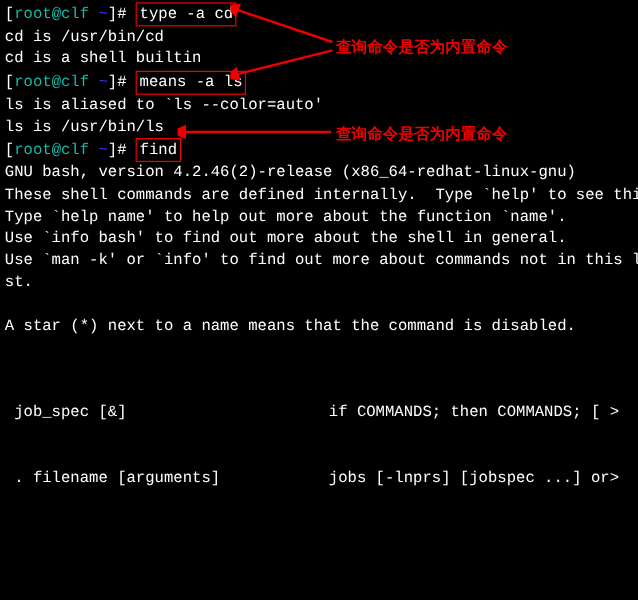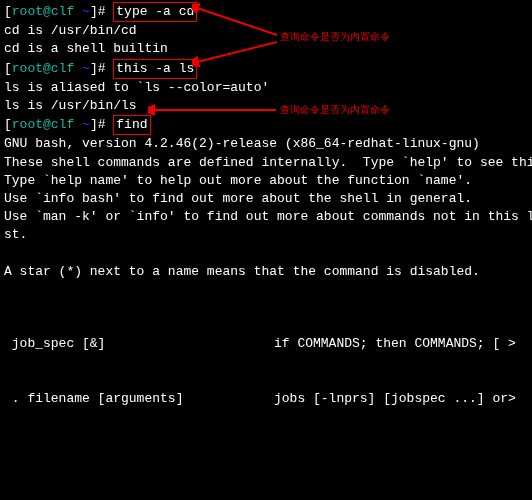--- a/index.html
+++ b/index.html
@@ -2,36 +2,36 @@
 <html><head>
 <meta charset="utf-8">
 <style>
 *{margin:0;padding:0;box-sizing:border-box}
 body{background:#000;font-family:"Courier New",monospace;font-size:13px;color:#fff;line-height:1.4;width:532px;height:500px;overflow:hidden;position:relative}
 .term{padding:2px 4px}
 .prompt-root{color:#14b8a6}
 .prompt-path{color:#33f}
 .w{color:#fff}
 .cmd-box{border:1px solid #e00;padding:0 2px;display:inline-block}
-.anno{position:absolute;color:#e00;font-family:"SimSun","Microsoft YaHei",sans-serif;font-size:10px;font-weight:normal}
+.anno{position:absolute;color:#e00;font-family:"SimSun","Microsoft YaHei",sans-serif;font-size:13px;font-weight:bold}
 .arrow{position:absolute}
 .row{white-space:pre}
 .cols{display:flex}
 .col{white-space:pre}
 .col1{width:270px}
 .col2{flex:1}
 </style>
 </head>
 <body>
 
 <div class="term">
 <div class="row">[<span class="prompt-root"><span>root</span><span>@</span><span>clf</span></span> <span class="prompt-path">~</span><span>]#</span> <span class="cmd-box">type -a cd</span></div>
 <div class="row w">cd is /usr/bin/cd</div>
 <div class="row w">cd is a shell builtin</div>
-<div class="row">[<span class="prompt-root"><span>root</span><span>@</span><span>clf</span></span> <span class="prompt-path">~</span><span>]#</span> <span class="cmd-box">this -a ls</span></div>
+<div class="row">[<span class="prompt-root"><span>root</span><span>@</span><span>clf</span></span> <span class="prompt-path">~</span><span>]#</span> <span class="cmd-box">means -a ls</span></div>
 <div class="row w">ls is aliased to `ls --color=auto'</div>
 <div class="row w">ls is /usr/bin/ls</div>
 <div class="row">[<span class="prompt-root"><span>root</span><span>@</span><span>clf</span></span> <span class="prompt-path">~</span><span>]#</span> <span class="cmd-box">find</span></div>
 <div class="row w">GNU bash, version 4.2.46(2)-release (x86_64-redhat-linux-gnu)</div>
 <div class="row w">These shell commands are defined internally.  Type `help' to see this</div>
 <div class="row w">Type `help name' to help out more about the function `name'.</div>
 <div class="row w">Use `info bash' to find out more about the shell in general.</div>
 <div class="row w">Use `man -k' or `info' to find out more about commands not in this li</div>
 <div class="row w">st.</div>
 <div class="row w"> </div>

